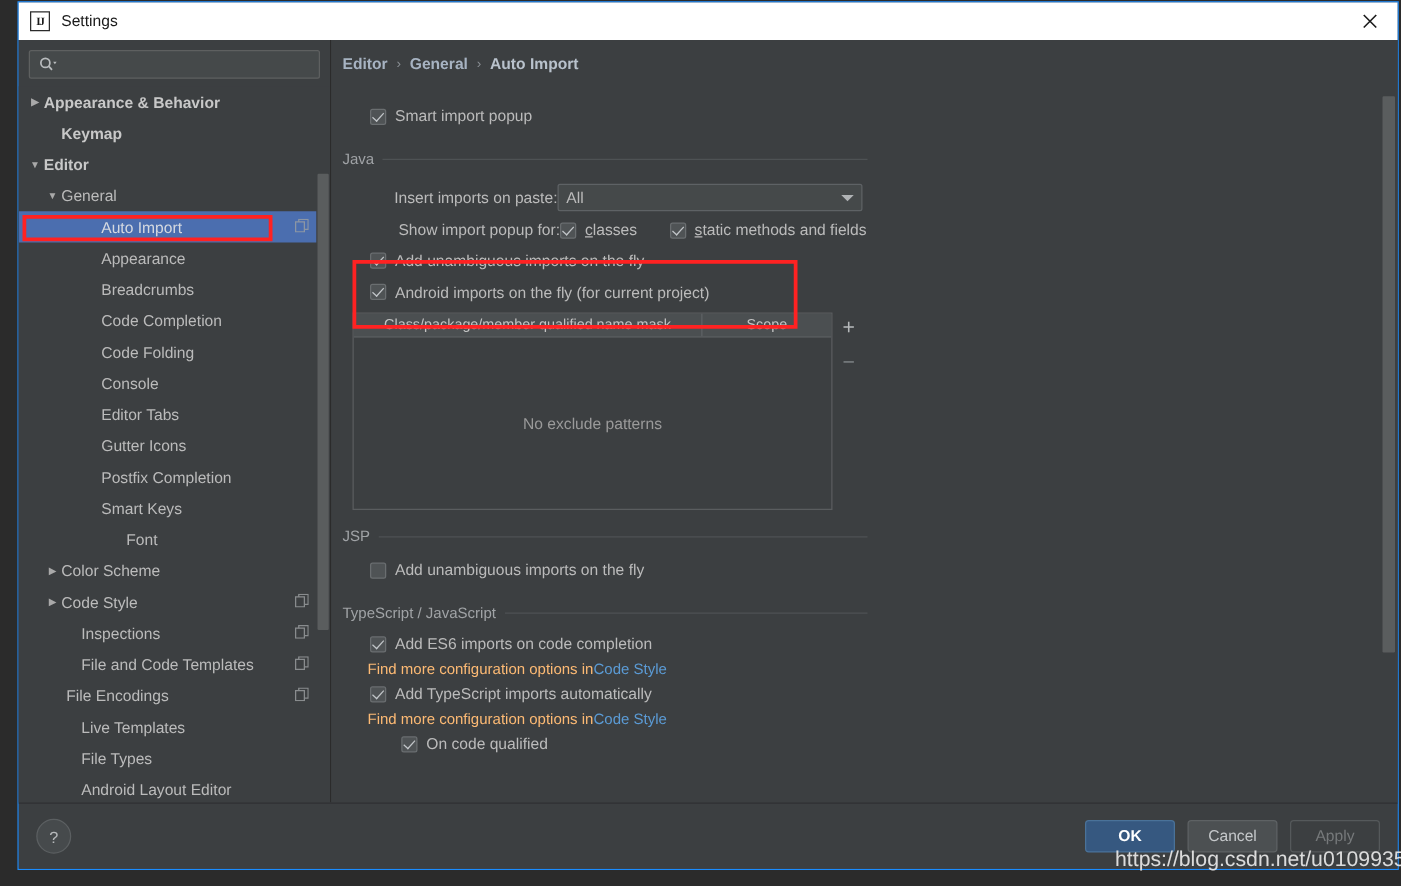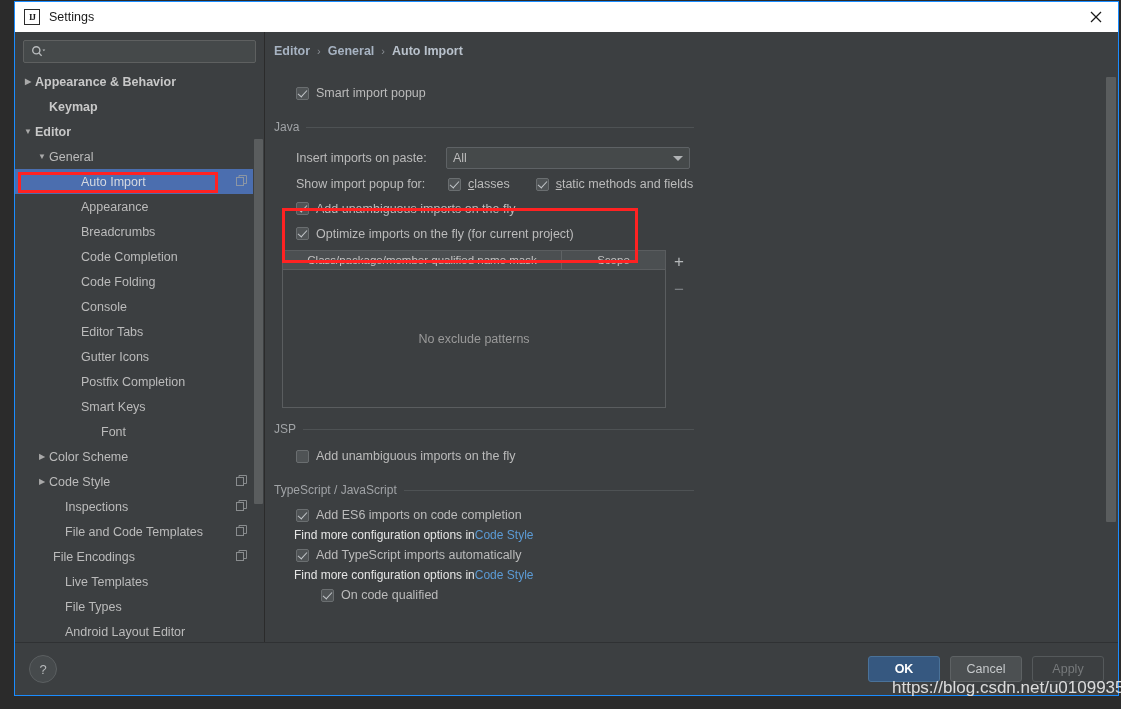--- a/index.html
+++ b/index.html
@@ -10,20 +10,21 @@
   body {
     font-family: "Liberation Sans", sans-serif;
     -webkit-font-smoothing: antialiased;
   }
   #app {
     position: relative;
     width: 1121px;
     height: 709px;
     overflow: hidden;
     background: #2b2b2b;
+    text-align: right;
   }
 
   
   .window {
     position: absolute;
     left: 14px;
     top: 1px;
     width: 1105px;
     height: 695px;
     border: 1px solid #1a8cff;
@@ -325,21 +326,21 @@
   .tbtn {
     width: 22px; height: 20px;
     display: flex; align-items: center; justify-content: center;
     color: #b6b9bb;
     font-size: 17px;
     line-height: 1;
   }
   .tbtn.minus { color: #7c8083; }
 
   .hint {
-    color: #e5e5e5;
+    color: #fdba74;
     font-size: 12px;
   }
   .link { color: #5b9bd5; }
 
   .main-scrollbar {
     position: absolute;
     right: 2px;
     top: 0;
     width: 10px;
     height: 100%;
@@ -629,21 +630,21 @@
                 <span class="label"><span class="mn">s</span>tatic methods and fields</span>
               </div>
 
               <div style="position:relative;margin-left:-14px;padding-left:14px">
                 <div class="row" style="min-height:25px">
                   <span class="cb checked"></span>
                   <span class="label">Add unambiguous imports on the fly</span>
                 </div>
                 <div class="row" style="min-height:25px">
                   <span class="cb checked"></span>
-                  <span class="label">Optimize imports on the fly (for current project)</span>
+                  <span class="label">Android imports on the fly (for current project)</span>
                 </div>
               </div>
 
 
               <div class="table-wrap" style="margin-left:-14px">
                 <div class="table">
                   <div class="thead">
                     <div class="th c1">Class/package/member qualified name mask</div>
                     <div class="th c2">Scope</div>
                   </div>

